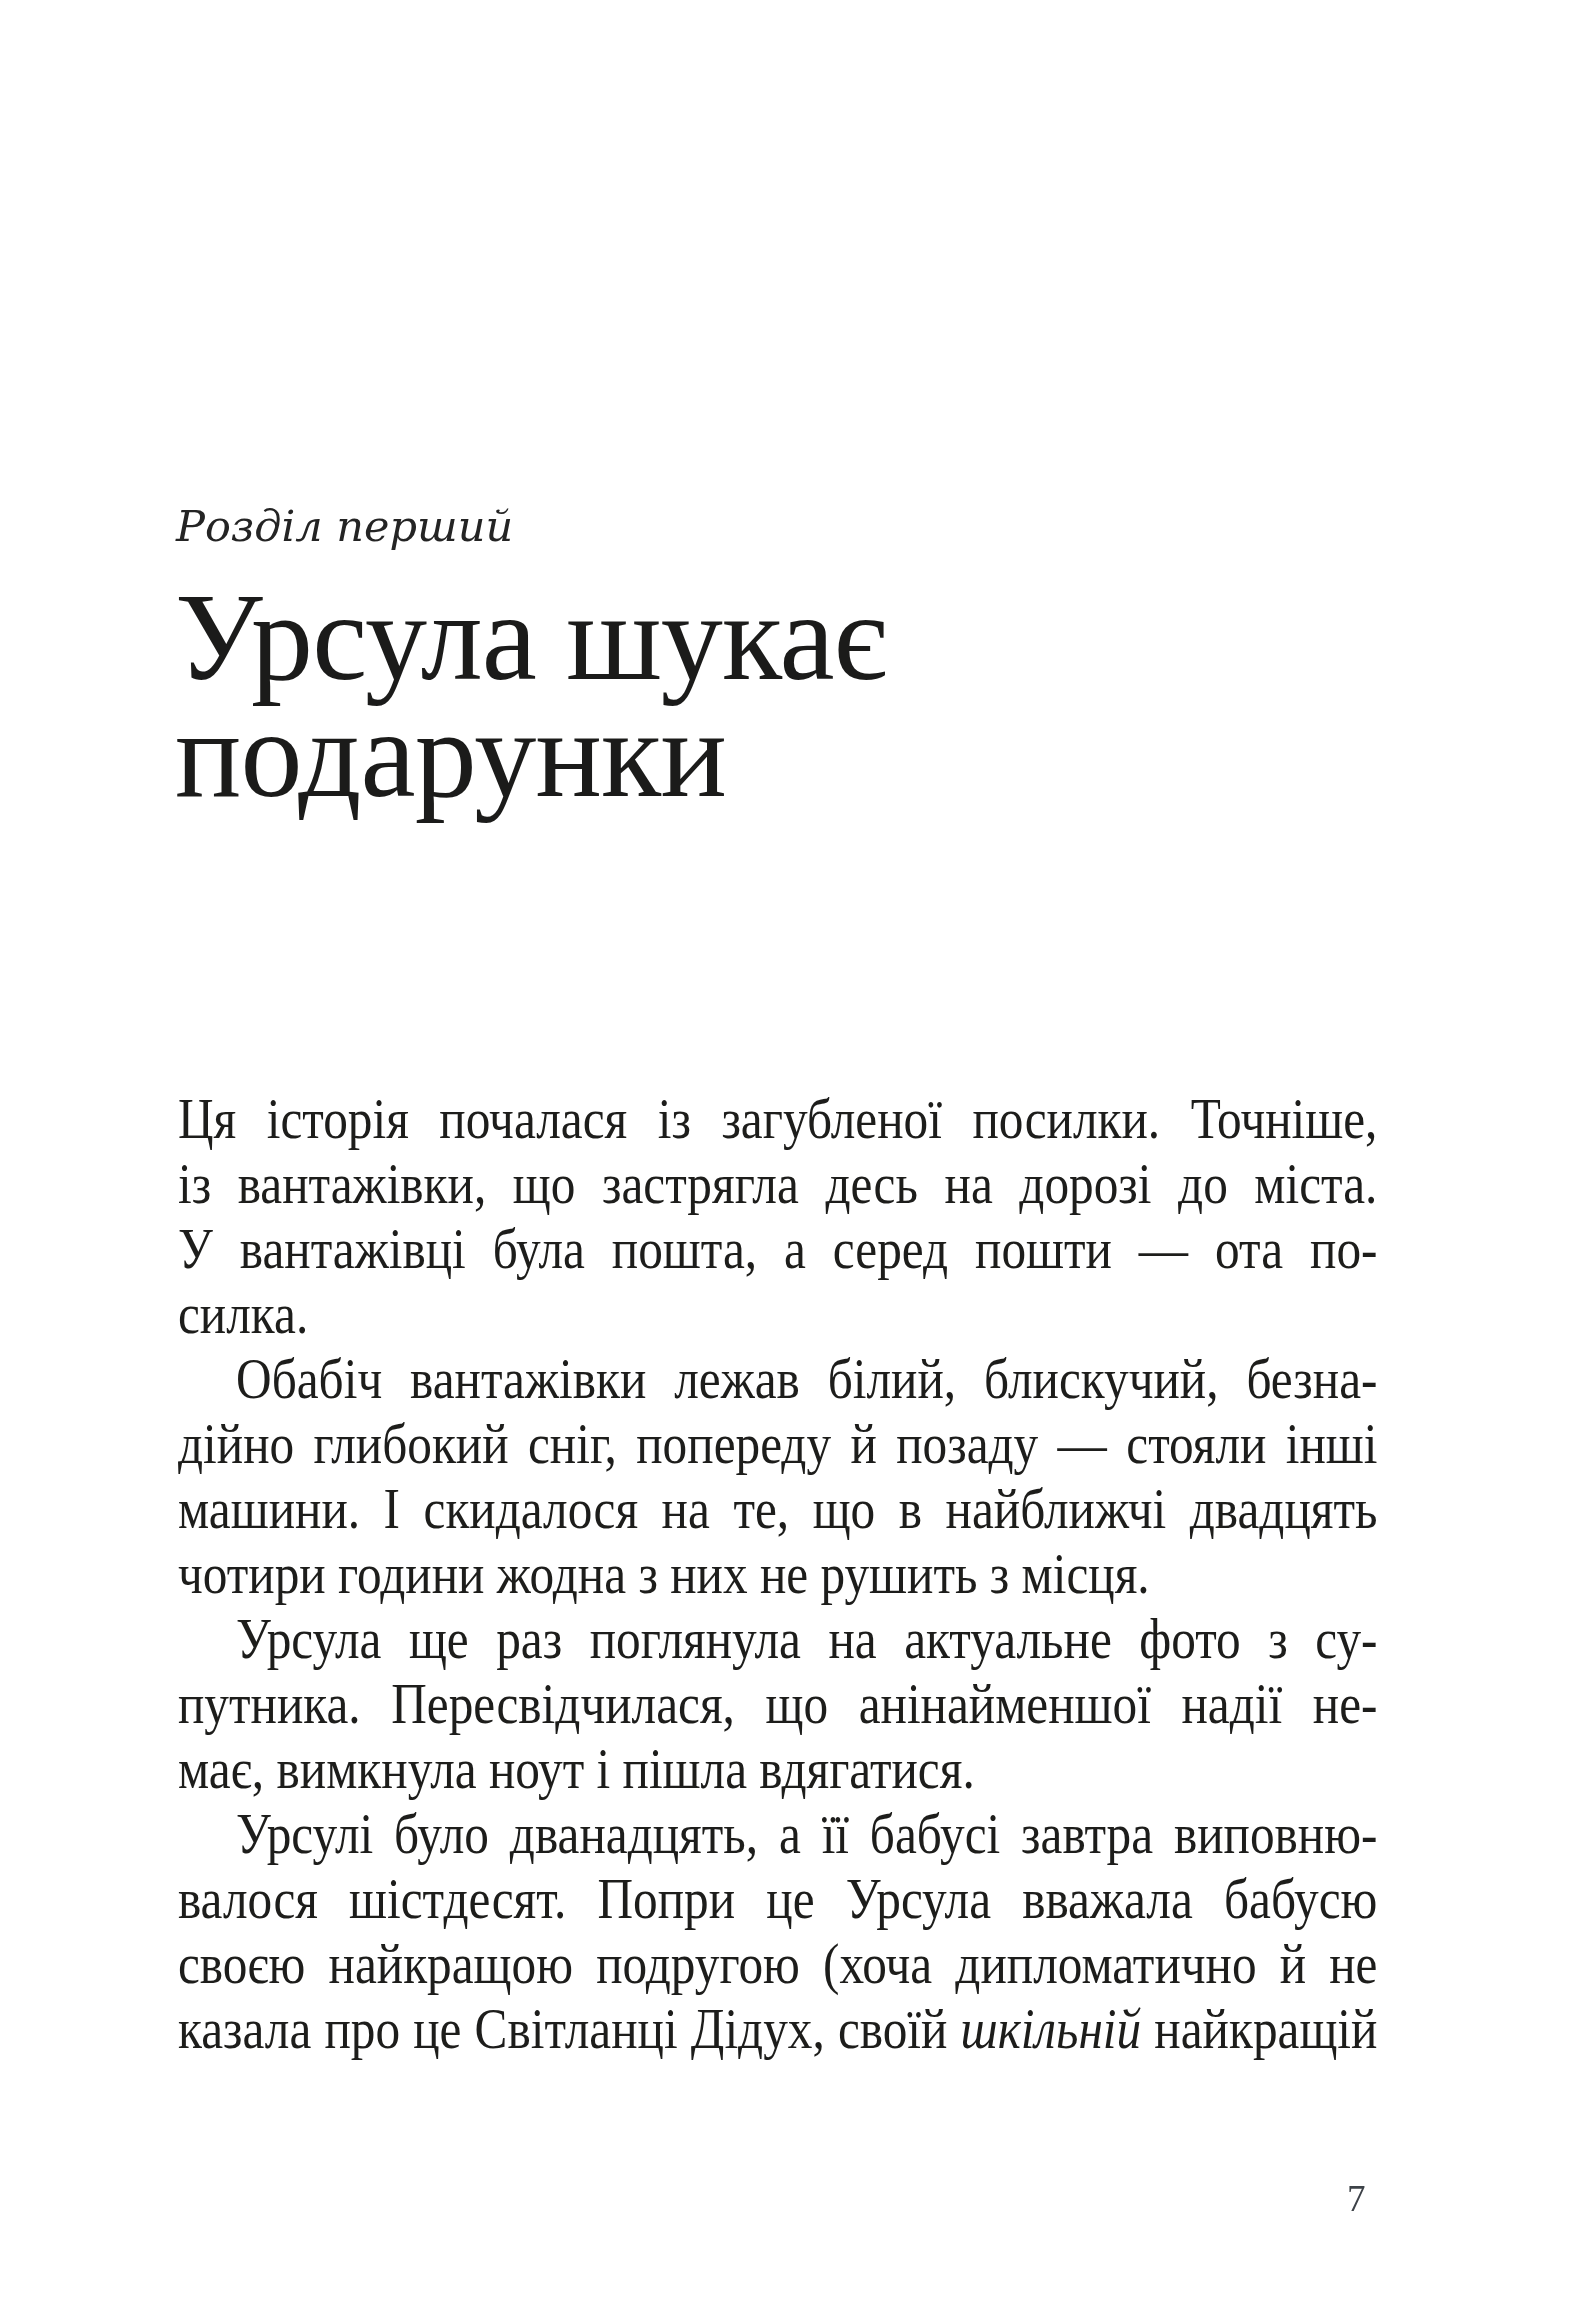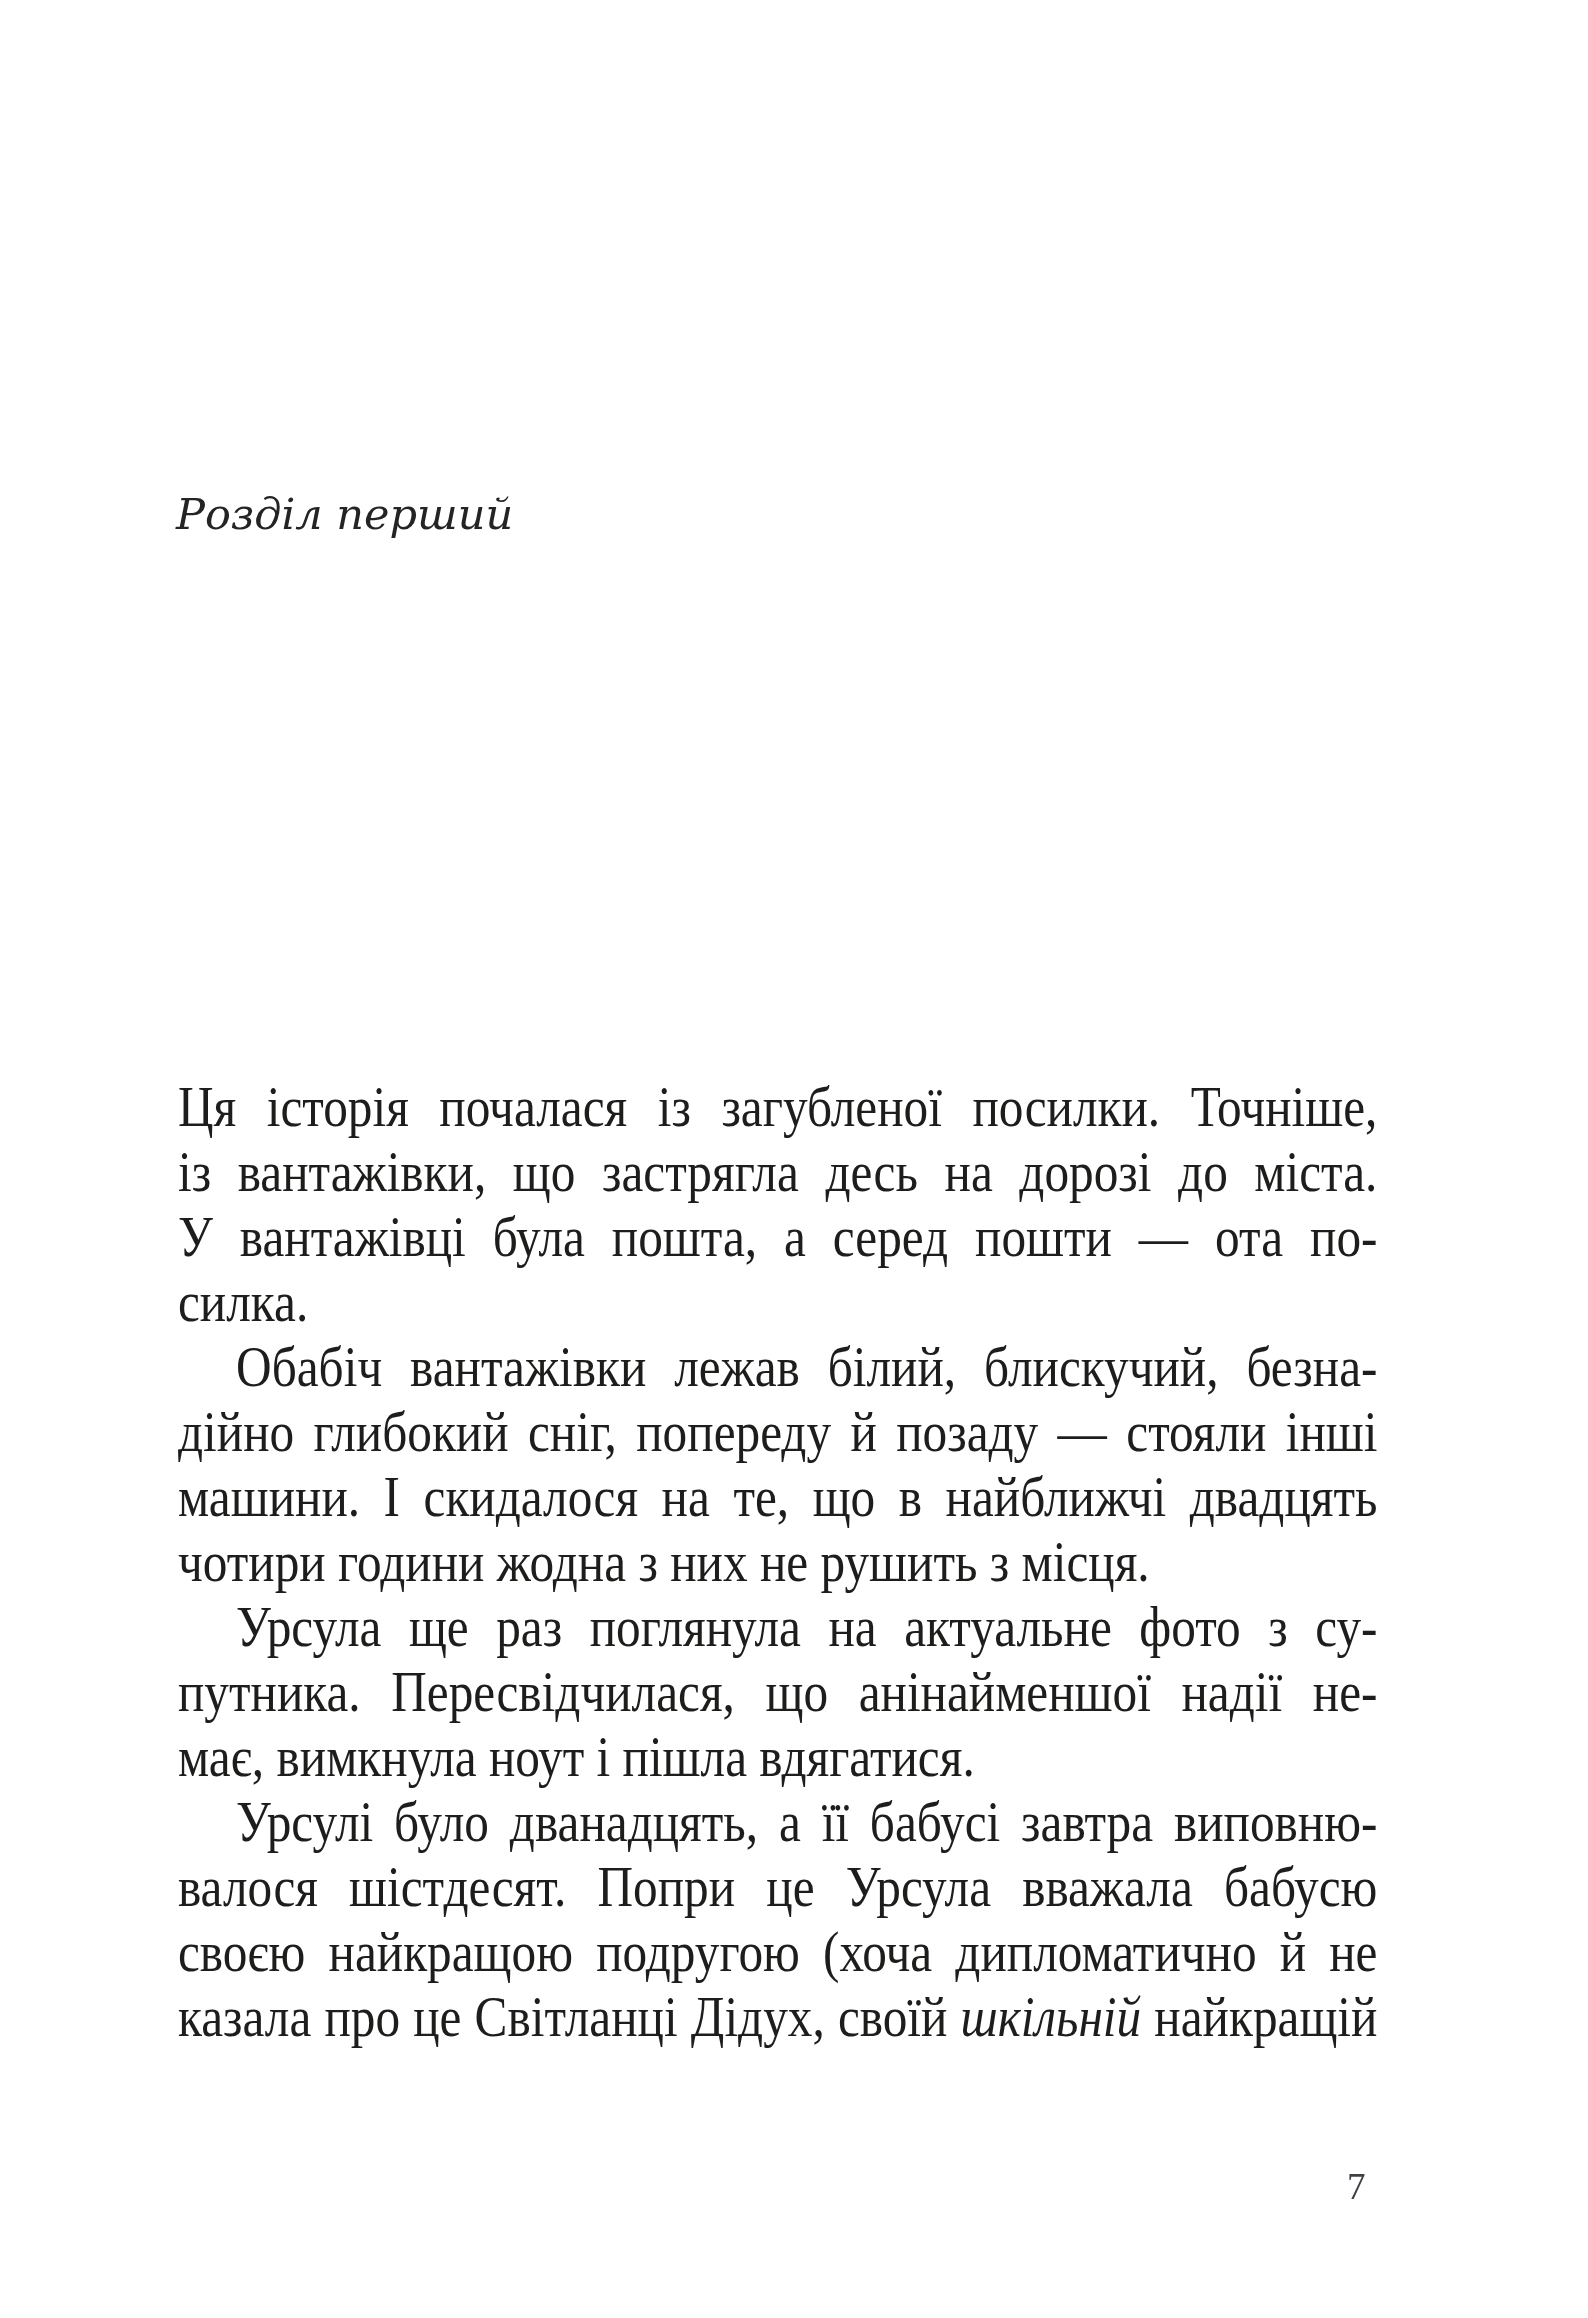--- a/index.html
+++ b/index.html
@@ -12,20 +12,21 @@
     height: 2319px;
     position: relative;
     font-family: "Liberation Serif", serif;
     color: #1d1d1b;
     overflow: hidden;
   }
   .page {
     position: absolute;
     inset: 0;
     background: #ffffff;
+    margin-top: 12px;
   }
   .chapter-label {
     position: absolute;
     left: 176px;
     top: 489px;
     font-family: "DejaVu Serif", serif;
     font-style: italic;
     font-size: 43px;
     line-height: 50px;
     color: #242424;
@@ -76,20 +77,24 @@
     color: #3d4248;
   }
 </style>
 </head>
 <body style="background: rgb(255, 255, 255);">
 
 <div class="page">
 
   <div class="chapter-label">Розділ перший</div>
 
+  <div class="chapter-title">
+    <div>Урсула шукає</div>
+    <div>подарунки</div>
+  </div>
 
   <div class="body-text" style="color: rgb(29, 29, 27);">
       <div>
         <div class="text-line">Ця історія почалася із загубленої посилки. Точніше,</div>
         <div class="text-line">із вантажівки, що застрягла десь на дорозі до міста.</div>
         <div class="text-line">У вантажівці була пошта, а серед пошти — ота по-</div>
         <div class="text-line last-left">силка.</div>
       </div>
       <div>
         <div class="text-line indent">Обабіч вантажівки лежав білий, блискучий, безна-</div>

